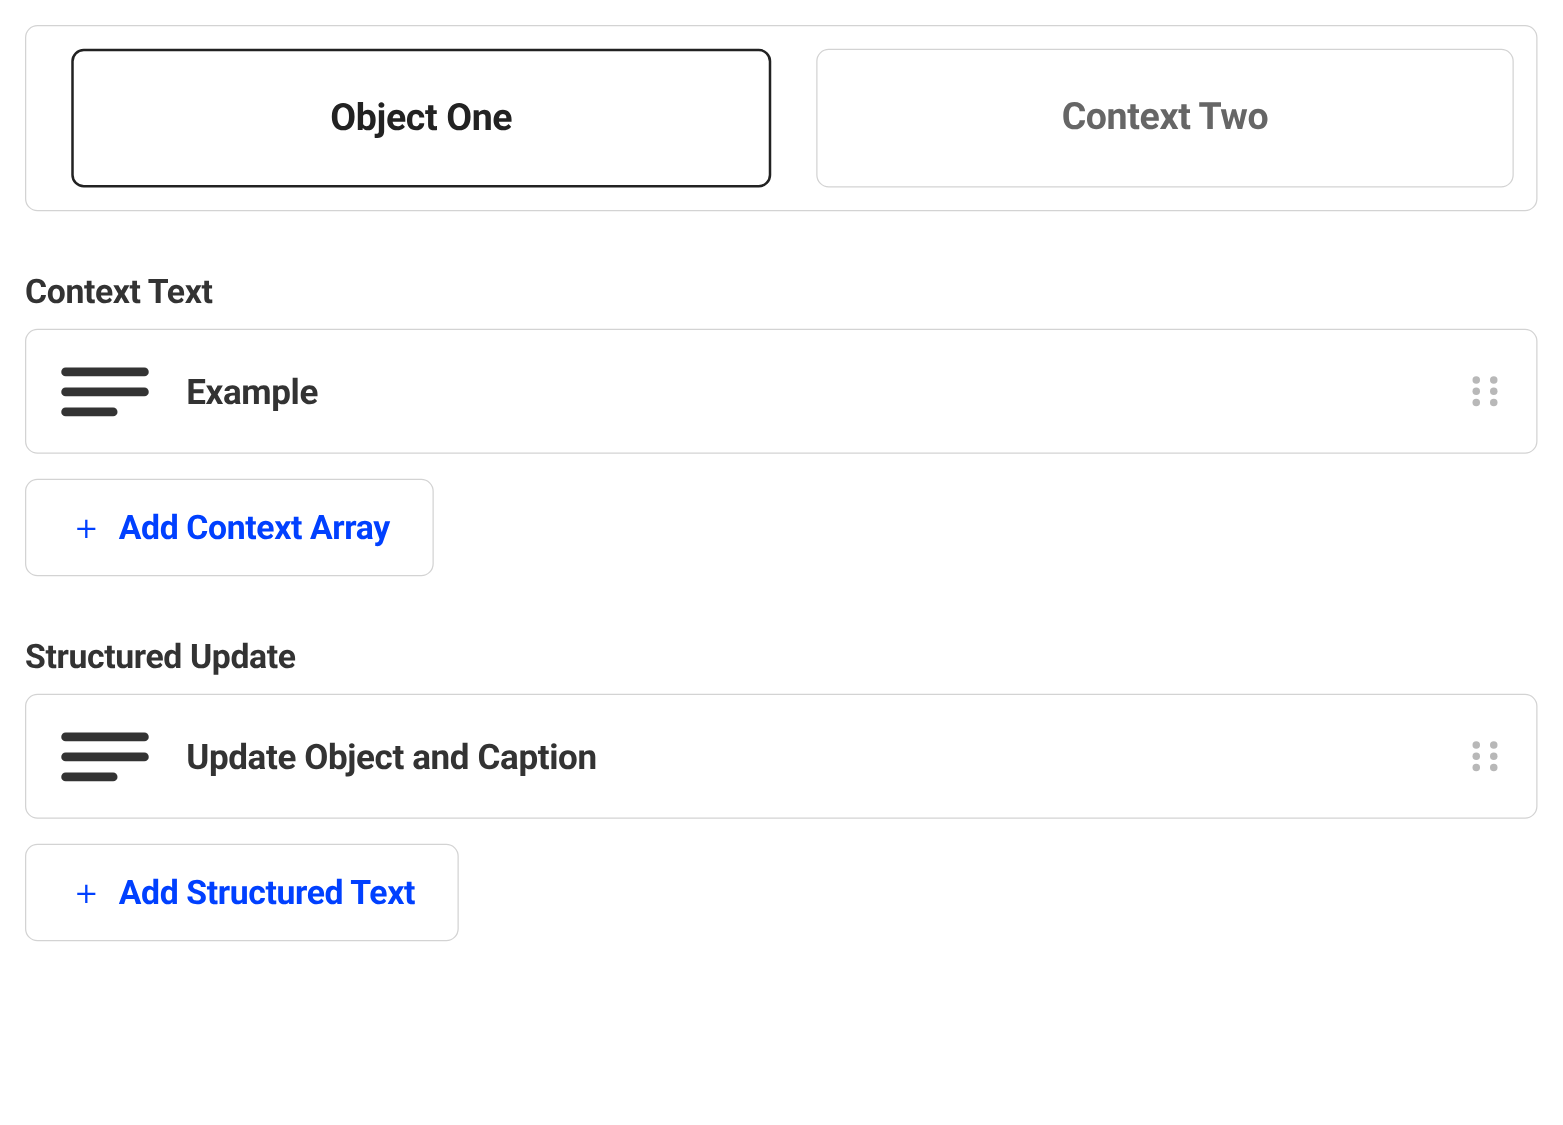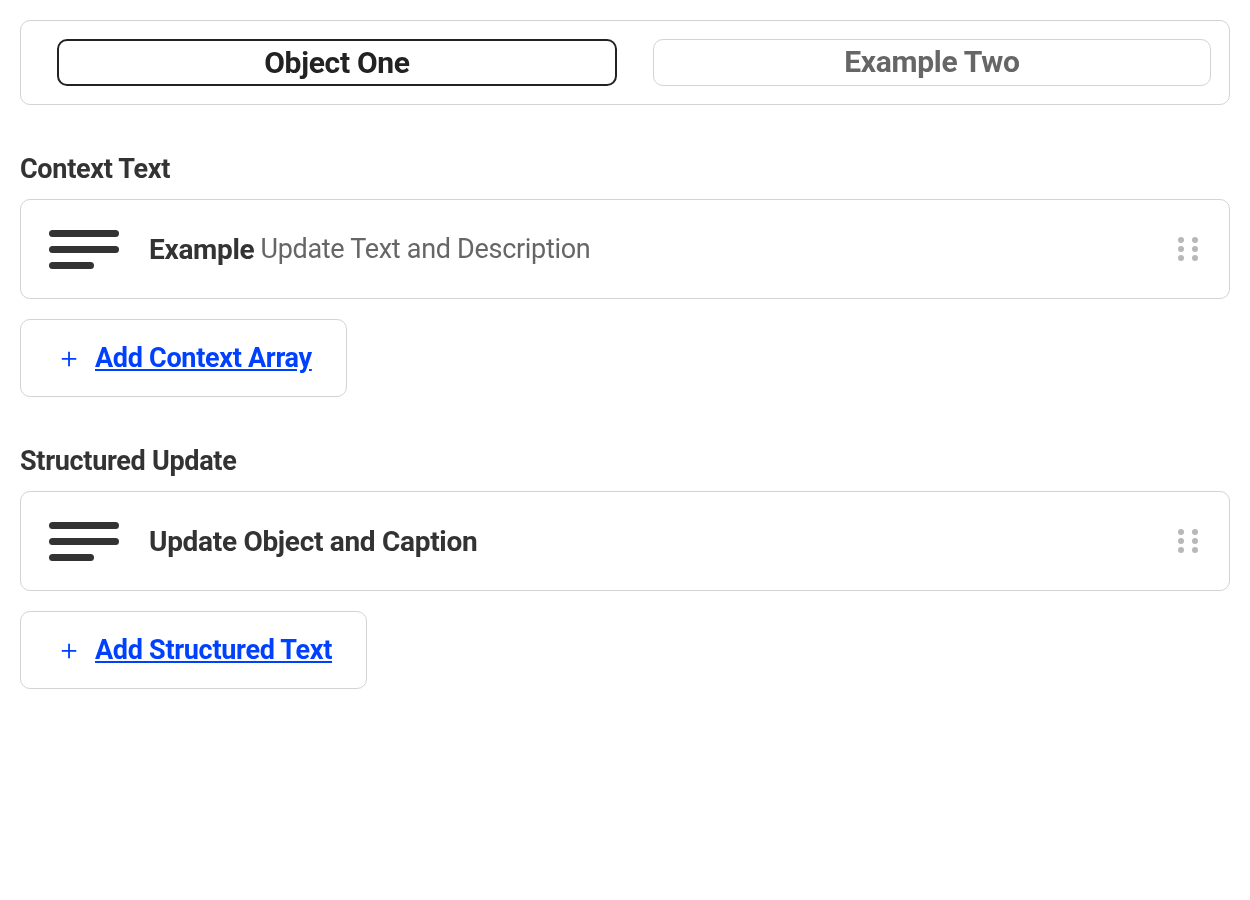--- a/index.html
+++ b/index.html
@@ -16,21 +16,21 @@
     .tab-container {
       border: 1px solid #d3d3d3;
       border-radius: 10px;
       padding: 18px;
       display: flex;
       gap: 18px;
       margin-bottom: 48px;
     }
     .tab {
       flex: 1;
-      padding: 4px 0;
+      padding: 36px 0;
       text-align: center;
       border-radius: 10px;
       font-size: 30px;
       font-weight: 700;
       cursor: pointer;
       letter-spacing: -0.3px;
       margin-left: 18px;
     }
     .tab.active {
       border: 2px solid #222222;
@@ -73,21 +73,21 @@
     }
     .list-icon .bar.full {
       width: 70px;
     }
     .list-icon .bar.partial {
       width: 45px;
     }
     .item-content {
       flex: 1;
       display: flex;
-      flex-direction: row;
+      flex-direction: column;
       gap: 6px;
     }
     .item-title {
       font-size: 28px;
       font-weight: 700;
       color: #333333;
       letter-spacing: -0.3px;
     }
     .item-subtitle {
       font-size: 27px;
@@ -135,45 +135,43 @@
       color: #0040ff;
       font-size: 28px;
       font-weight: 400;
       line-height: 1;
     }
     .add-button .add-label {
       color: #0040ff;
       font-size: 27px;
       font-weight: 700;
       letter-spacing: -0.3px;
-      text-decoration: underline;
     }
     .section-wrapper {
       margin-bottom: 0;
     }
   </style>
 </head>
 <body>
 
 <div class="tab-container">
   <div class="tab active">Object One</div>
-  <div class="tab inactive">Example Two</div>
+  <div class="tab inactive">Context Two</div>
 </div>
 
 <div class="section-wrapper">
   <div class="section-label">Context Text</div>
   <div class="array-item">
     <div class="list-icon">
       <div class="bar full"></div>
       <div class="bar full"></div>
       <div class="bar partial"></div>
     </div>
     <div class="item-content">
       <div class="item-title">Example</div>
-      <div class="item-subtitle">Update Text and Description</div>
     </div>
     <div class="drag-handle">
       <div class="dot"></div>
         <div class="dot"></div>
       <div class="dot"></div>
         <div class="dot"></div>
       <div class="dot"></div>
         <div class="dot"></div>
     </div>
   </div>

